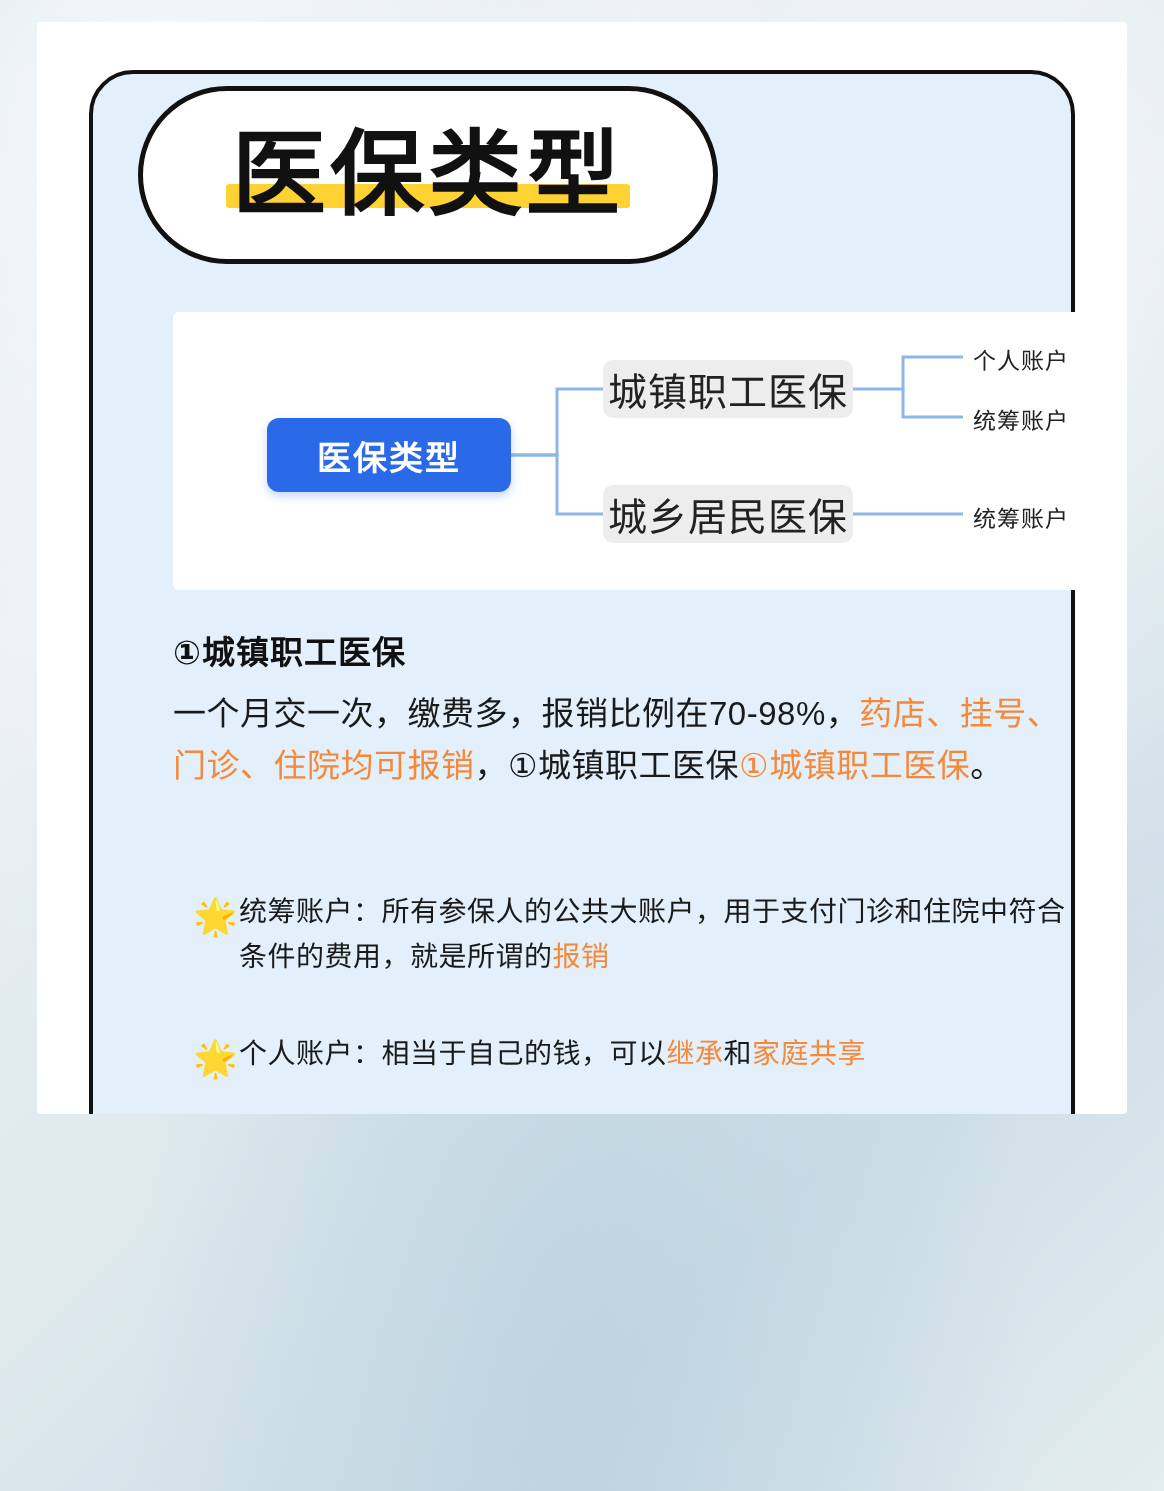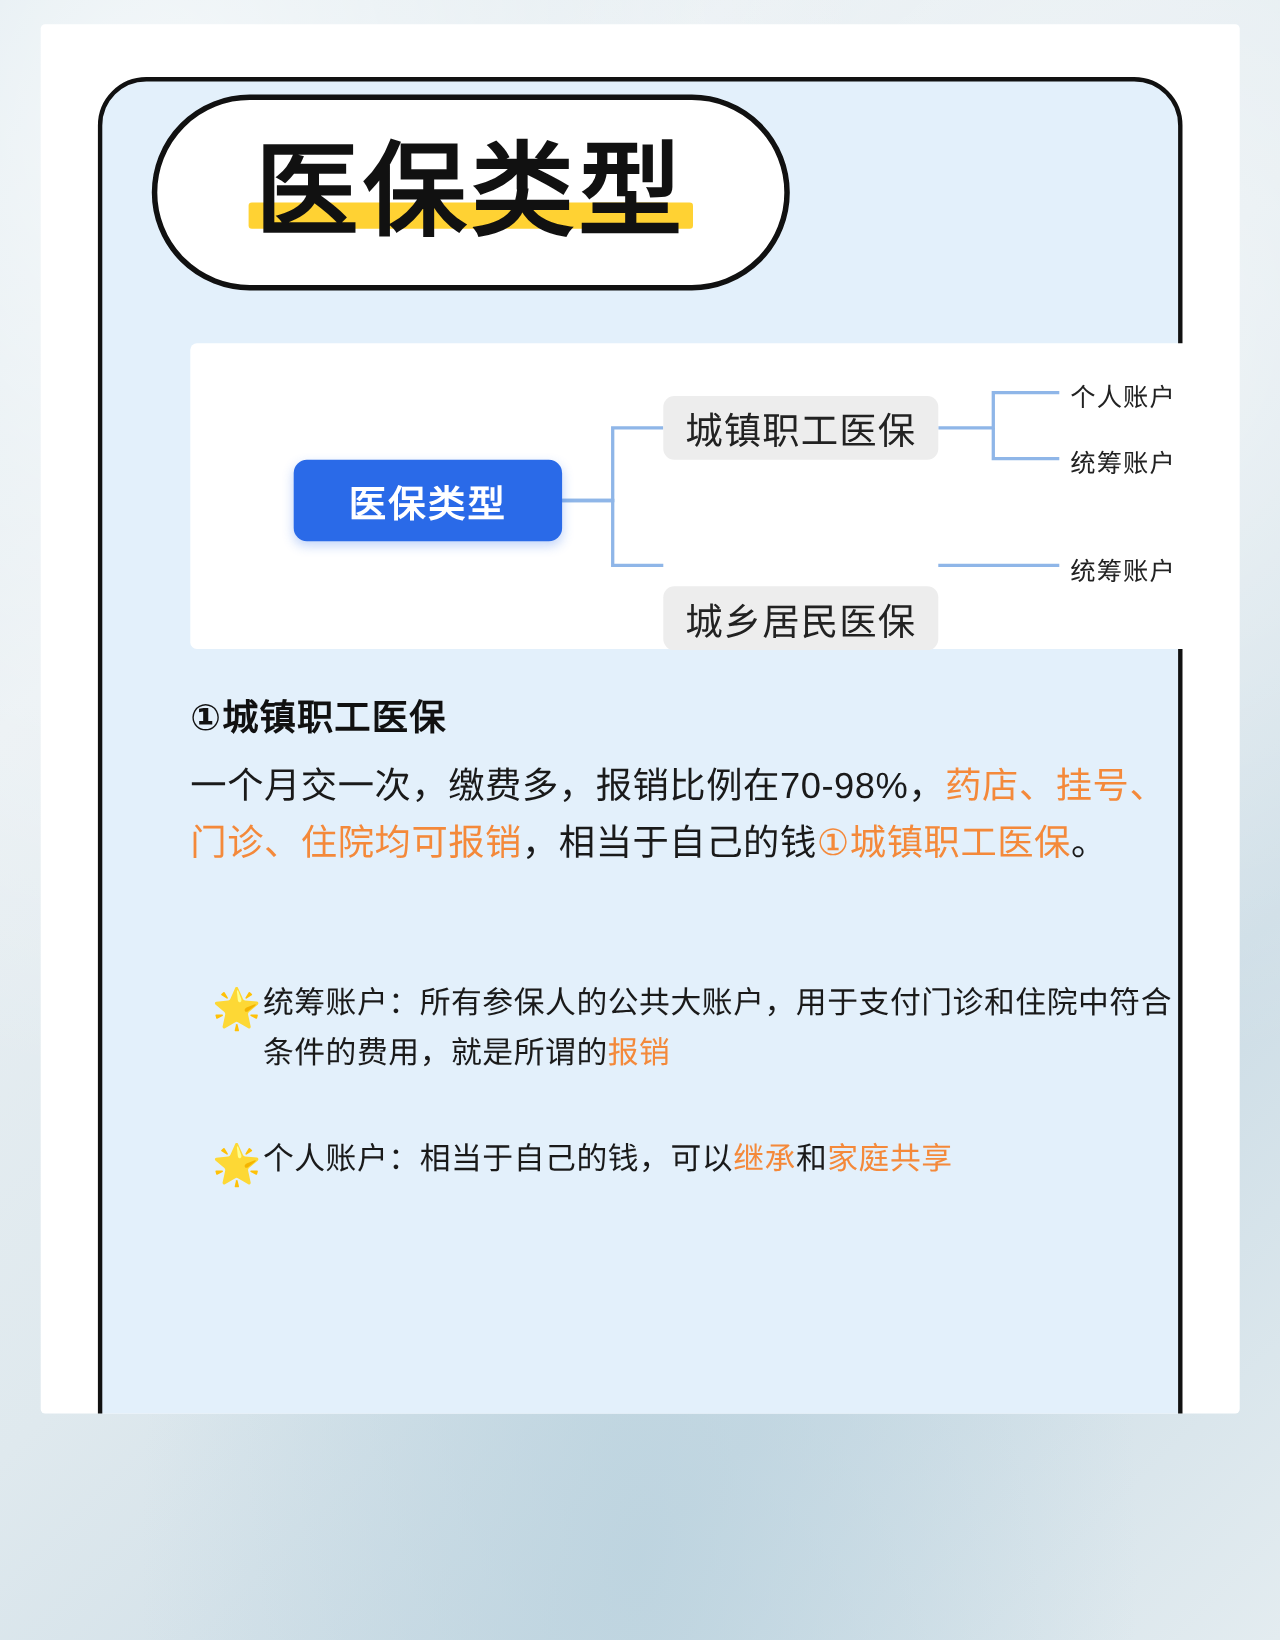--- a/index.html
+++ b/index.html
@@ -21,21 +21,21 @@
       radial-gradient(ellipse at 12% 8%, rgba(255,255,255,0.75) 0%, rgba(255,255,255,0) 45%),
       radial-gradient(ellipse at 88% 20%, rgba(255,255,255,0.55) 0%, rgba(255,255,255,0) 40%),
       radial-gradient(ellipse at 50% 95%, rgba(186,210,222,0.8) 0%, rgba(255,255,255,0) 55%);
     pointer-events: none;
   }
   .card {
     position: absolute;
     left: 37px;
     top: 22px;
     width: 1090px;
-    height: 1263px;
+    height: 1092px;
     background: #ffffff;
     border-radius: 4px;
     overflow: hidden;
   }
   .inner-panel {
     position: absolute;
     left: 52px;
     top: 48px;
     width: 986px;
     height: 1350px;
@@ -118,26 +118,26 @@
     width: 250px;
     height: 58px;
     background: #ededed;
     border-radius: 10px;
     display: flex;
     align-items: center;
     justify-content: center;
   }
   .mm-node span {
     color: #222222;
-    font-size: 34px;
+    font-size: 39px;
     font-weight: 500;
     letter-spacing: 1px;
   }
   .mm-node.n1 { left: 430px; top: 48px; }
-  .mm-node.n2 { left: 430px; top: 173px; margin-top: 48px; }
+  .mm-node.n2 { left: 430px; top: 173px; }
   .mm-leaf {
     position: absolute;
     font-size: 23px;
     color: #222222;
     letter-spacing: 1px;
     white-space: nowrap;
   }
   .mm-leaf.l1 { left: 800px; top: 30px; }
   .mm-leaf.l2 { left: 800px; top: 90px; }
   .mm-leaf.l3 { left: 800px; top: 188px; }
@@ -242,21 +242,21 @@
       <div class="mm-leaf l1">个人账户</div>
       <div class="mm-leaf l2">统筹账户</div>
       <div class="mm-leaf l3">统筹账户</div>
     </div>
 
     <div class="content">
 
       <div>
         <h2 class="sec-title">①城镇职工医保</h2>
         <p class="para">
-          <span>一个月交一次，缴费多，报销比例在70-98%，</span><span class="hl">药店、挂号、门诊、住院均可报销</span><span>，相当于自己的钱</span><span class="hl">①城镇职工医保</span><span>。</span>
+          <span>一个月交一次，缴费多，报销比例在70-98%，</span><span class="hl">药店、挂号、门诊、住院均可报销</span><span>，①城镇职工医保</span><span class="hl">①城镇职工医保</span><span>。</span>
         </p>
       </div>
 
       <div class="block-gap"></div>
 
       <div>
       </div>
 
       <div class="star-row">
         <div class="star-icon">🌟</div>

